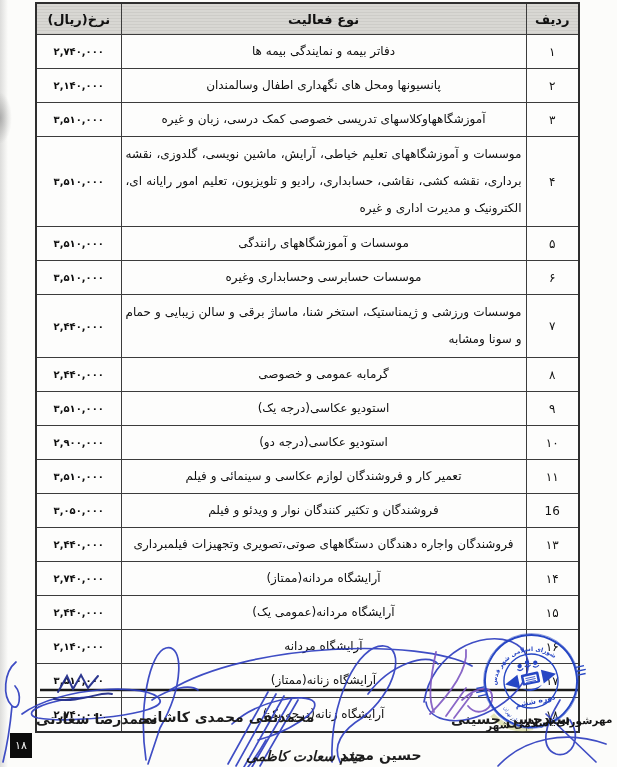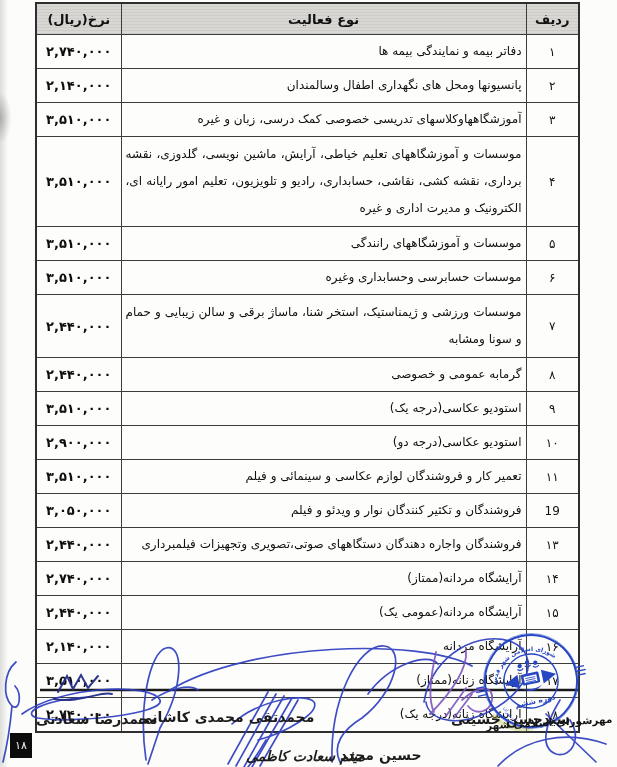--- a/index.html
+++ b/index.html
@@ -32,28 +32,28 @@
     height:22px;font-size:13px;font-weight:bold;text-align:center;
     background:#d6d5d1;
     background-image:repeating-linear-gradient(0deg,rgba(0,0,0,.045) 0 1px,rgba(255,255,255,.05) 1px 3px);
     color:#111;
   }
   table.rates tbody tr{height:28px;}
   table.rates tbody tr.r-tall3{height:88px;}
   table.rates tbody tr.r-tall2{height:58px;}
   td.no-cell{font-size:12px;text-align:center;color:#131313;}
   td.activity{
-    font-size:12px;text-align:right;padding:1px 8px;line-height:25px;color:#101010;
+    font-size:12px;text-align:center;padding:1px 8px;line-height:25px;color:#101010;
     overflow:hidden;white-space:nowrap;
   }
   tr.r-tall3 td.activity, tr.r-tall2 td.activity{
     white-space:normal;text-align:justify;text-align-last:right;line-height:27px;
   }
   td.rate{
-    font-size:13px;font-weight:bold;text-align:center;direction:ltr;
+    font-size:10px;font-weight:bold;text-align:center;direction:ltr;
     letter-spacing:.3px;color:#0d0d0d;
   }
   
   .sig-layer{position:absolute;inset:0;pointer-events:none;}
   .sig-name{
     position:absolute;font-size:14px;font-weight:bold;color:#1c1c1c;
     direction:rtl;white-space:nowrap;
   }
   .seal-caption{
     position:absolute;left:486px;top:716px;font-size:10.5px;font-weight:bold;
@@ -136,21 +136,21 @@
           <td class="no-cell">۱۰</td>
           <td class="activity">استودیو عکاسی(درجه دو)</td>
           <td class="rate">۲,۹۰۰,۰۰۰</td>
         </tr>
         <tr>
           <td class="no-cell">۱۱</td>
           <td class="activity">تعمیر کار و فروشندگان لوازم عکاسی و سینمائی و فیلم</td>
           <td class="rate">۳,۵۱۰,۰۰۰</td>
         </tr>
         <tr>
-          <td class="no-cell">19</td>
+          <td class="no-cell">16</td>
           <td class="activity">فروشندگان و تکثیر کنندگان نوار و ویدئو و فیلم</td>
           <td class="rate">۳,۰۵۰,۰۰۰</td>
         </tr>
         <tr>
           <td class="no-cell">۱۳</td>
           <td class="activity">فروشندگان واجاره دهندگان دستگاههای صوتی،تصویری وتجهیزات فیلمبرداری</td>
           <td class="rate">۲,۴۴۰,۰۰۰</td>
         </tr>
         <tr>
           <td class="no-cell">۱۴</td>

